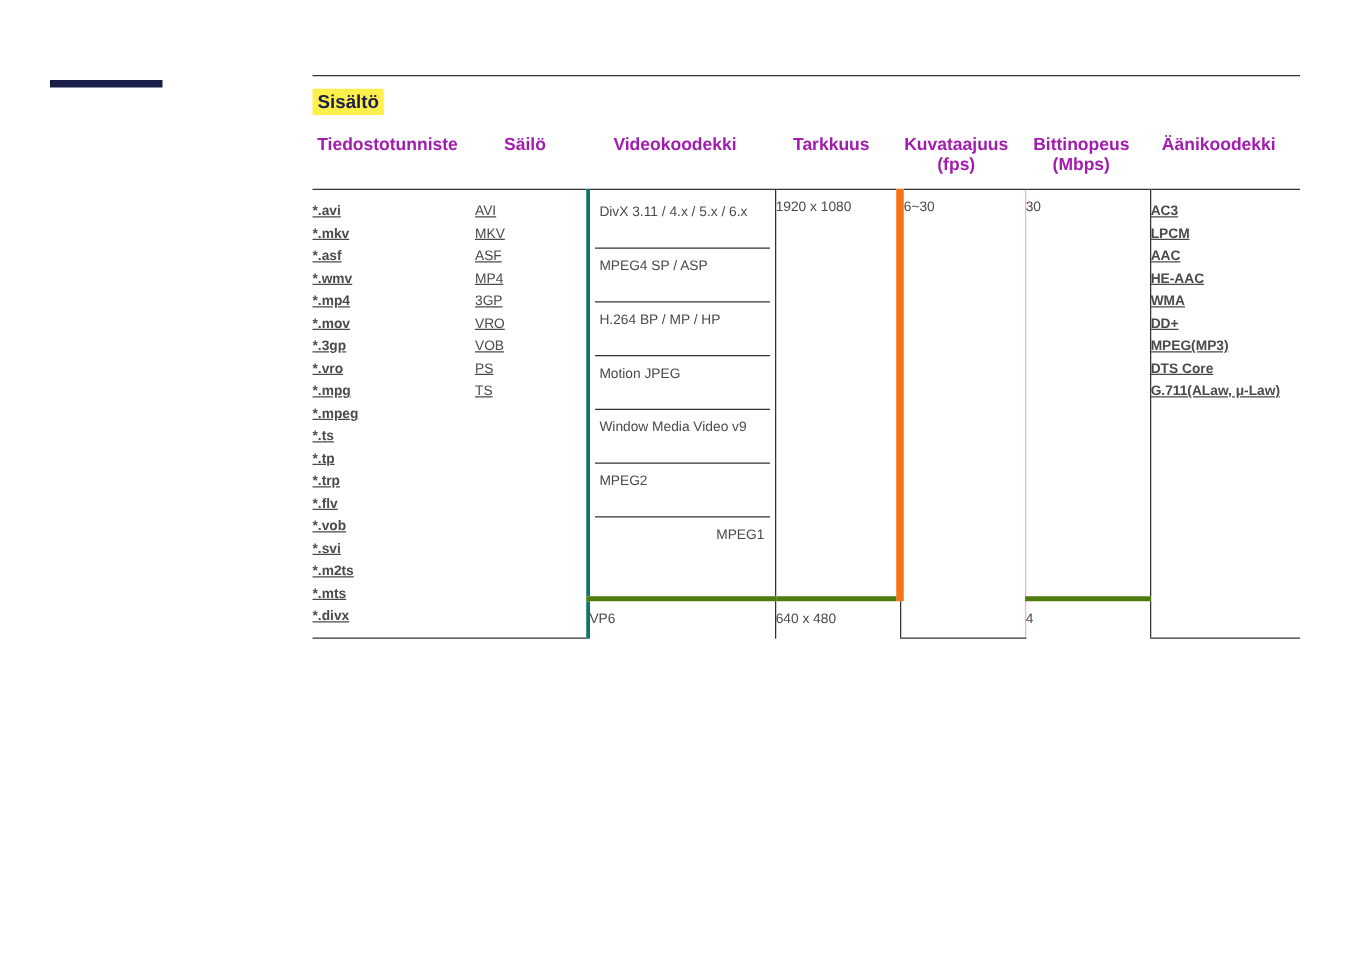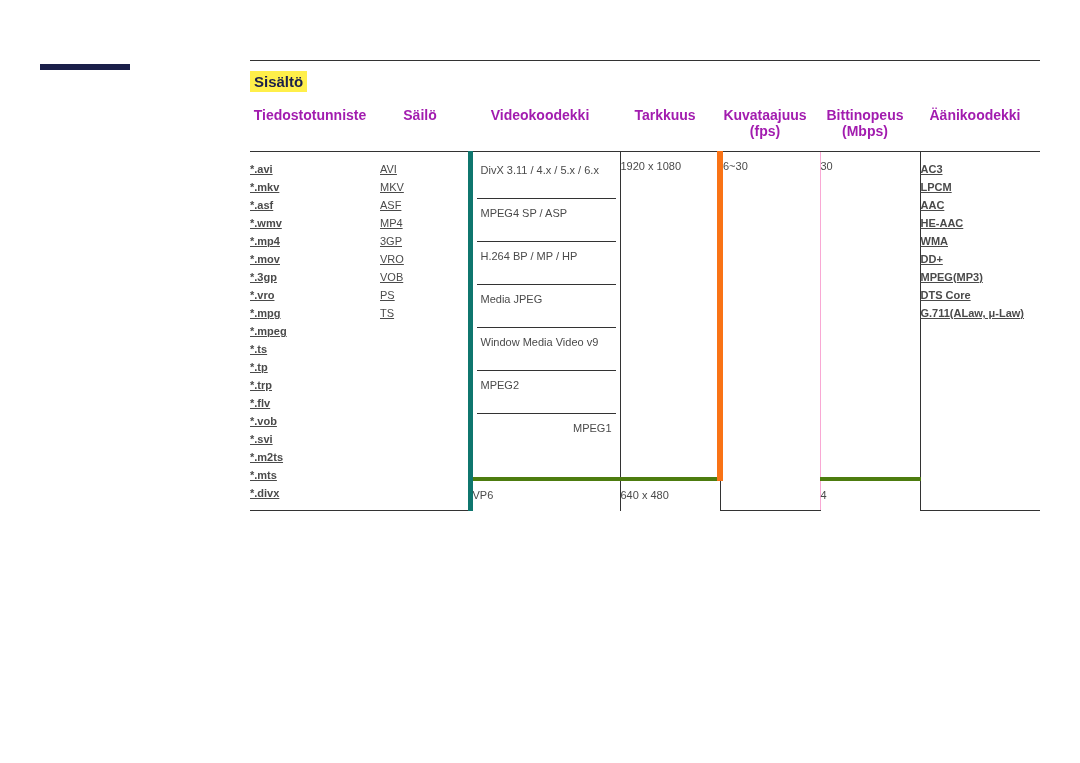--- a/index.html
+++ b/index.html
@@ -121,39 +121,39 @@
             <li>*.tp</li>
             <li>*.trp</li>
             <li>*.flv</li>
             <li>*.vob</li>
             <li>*.svi</li>
             <li>*.m2ts</li>
             <li>*.mts</li>
             <li>*.divx</li>
           </ul>
         </td>
-        <td rowspan="2" class="outer-bottom" style="border-right:5px solid #0f766e;">
+        <td rowspan="2" class="outer-bottom" style="border-right:3px solid #0f766e;">
           <ul class="plain">
             <li>AVI</li>
             <li>MKV</li>
             <li>ASF</li>
             <li>MP4</li>
             <li>3GP</li>
             <li>VRO</li>
             <li>VOB</li>
             <li>PS</li>
             <li>TS</li>
           </ul>
         </td>
         <td style="padding:4px;border-right:1px solid #333;">
           <div class="codec-stack">
             <div class="row">DivX 3.11 / 4.x / 5.x / 6.x</div>
             <div class="row">MPEG4 SP / ASP</div>
             <div class="row">H.264 BP / MP / HP</div>
-            <div class="row">Media JPEG</div>
+            <div class="row">Motion JPEG</div>
             <div class="row">Window Media Video v9</div>
             <div class="row">MPEG2</div>
             <div class="row">MPEG1</div>
           </div>
         </td>
         <td style="border-right:6px solid #f97316;">1920 x 1080</td>
         <td rowspan="2" style="border-right:1px solid #f9a8d4;" class="outer-bottom">6~30</td>
         <td style="border-right:1px solid #333;">30</td>
         <td rowspan="2" class="outer-bottom">
           <ul class="plain bold">

